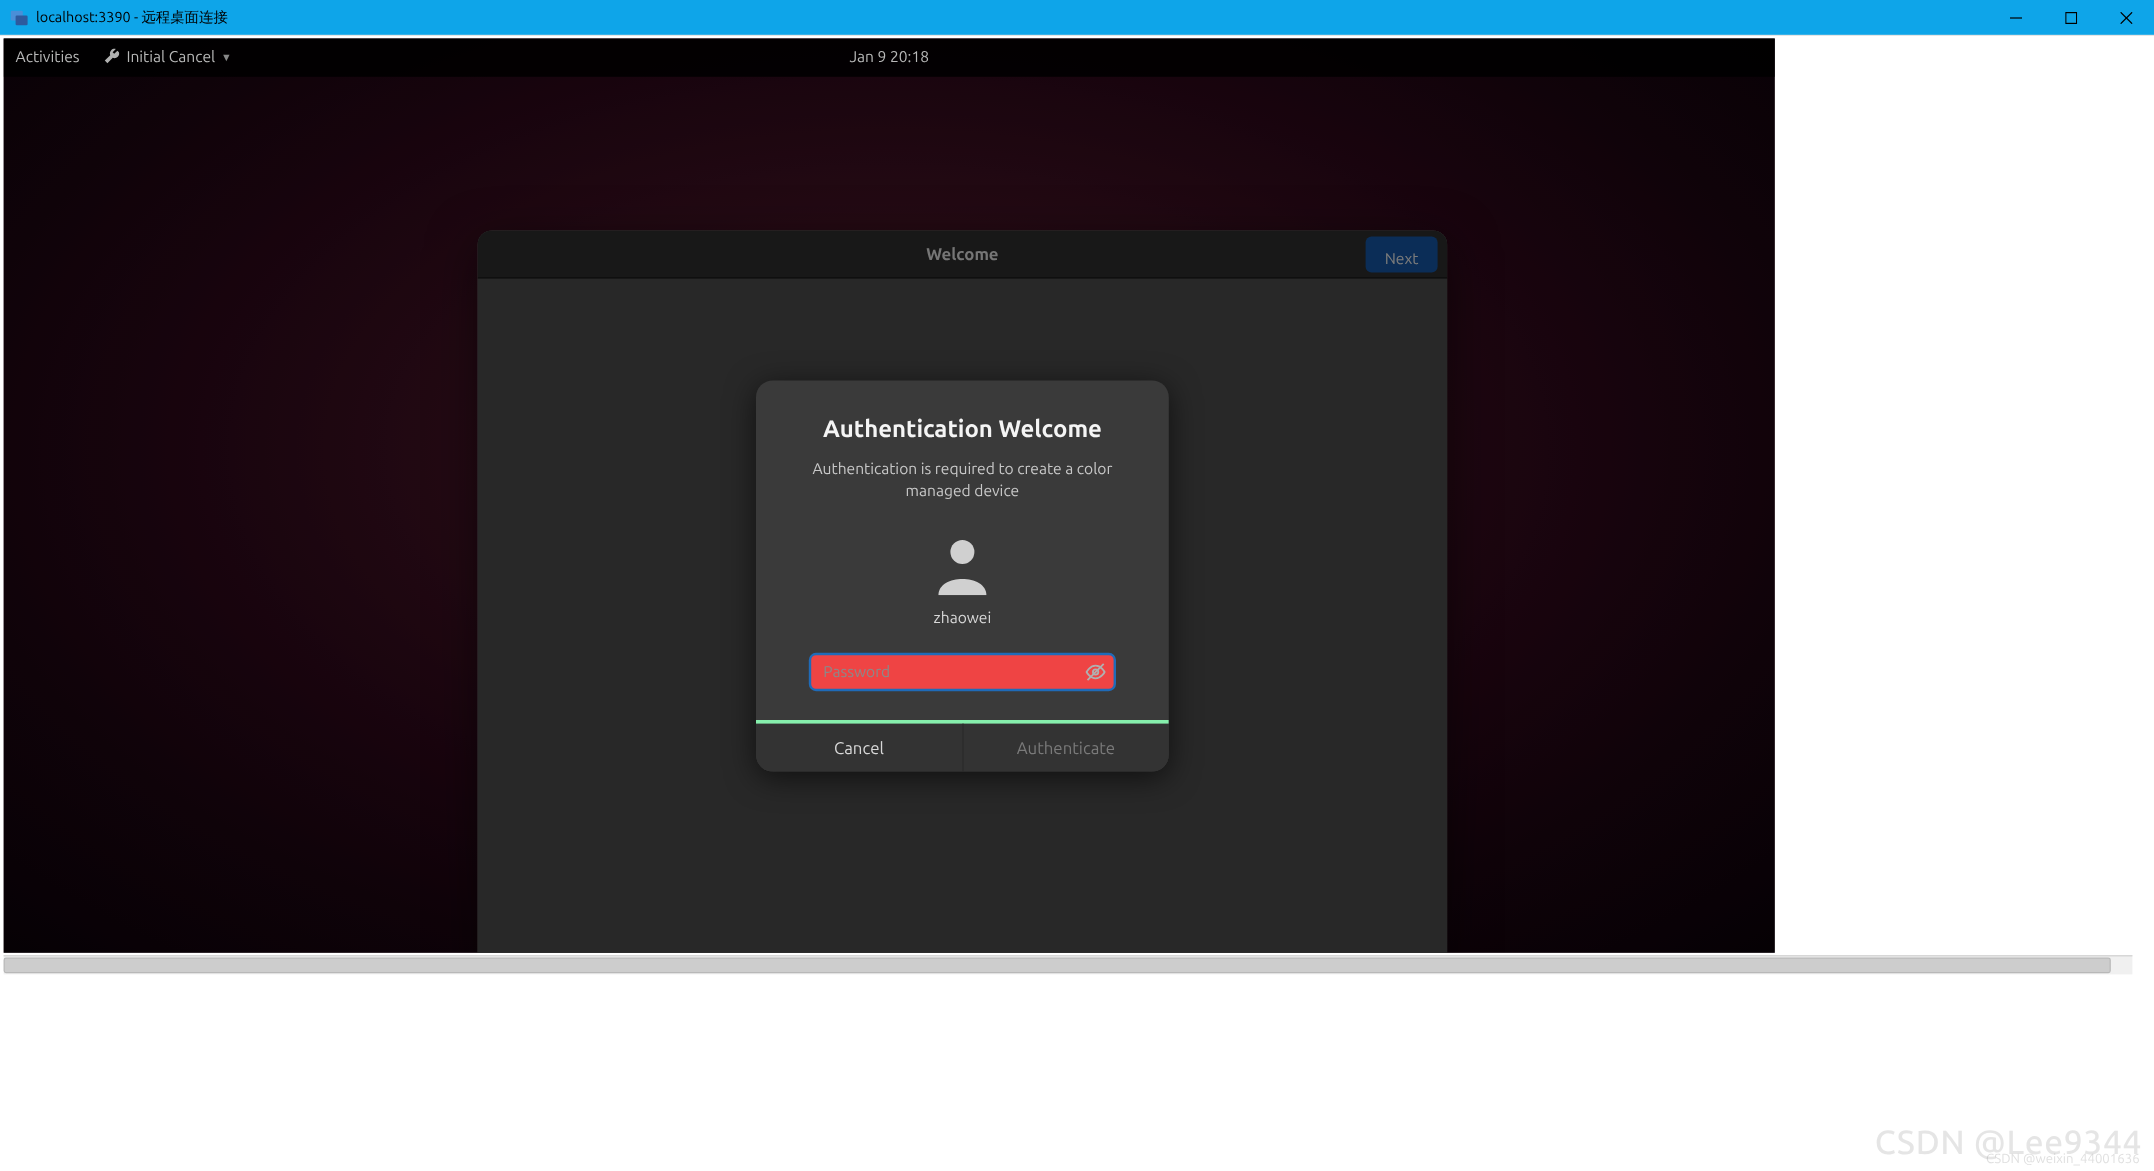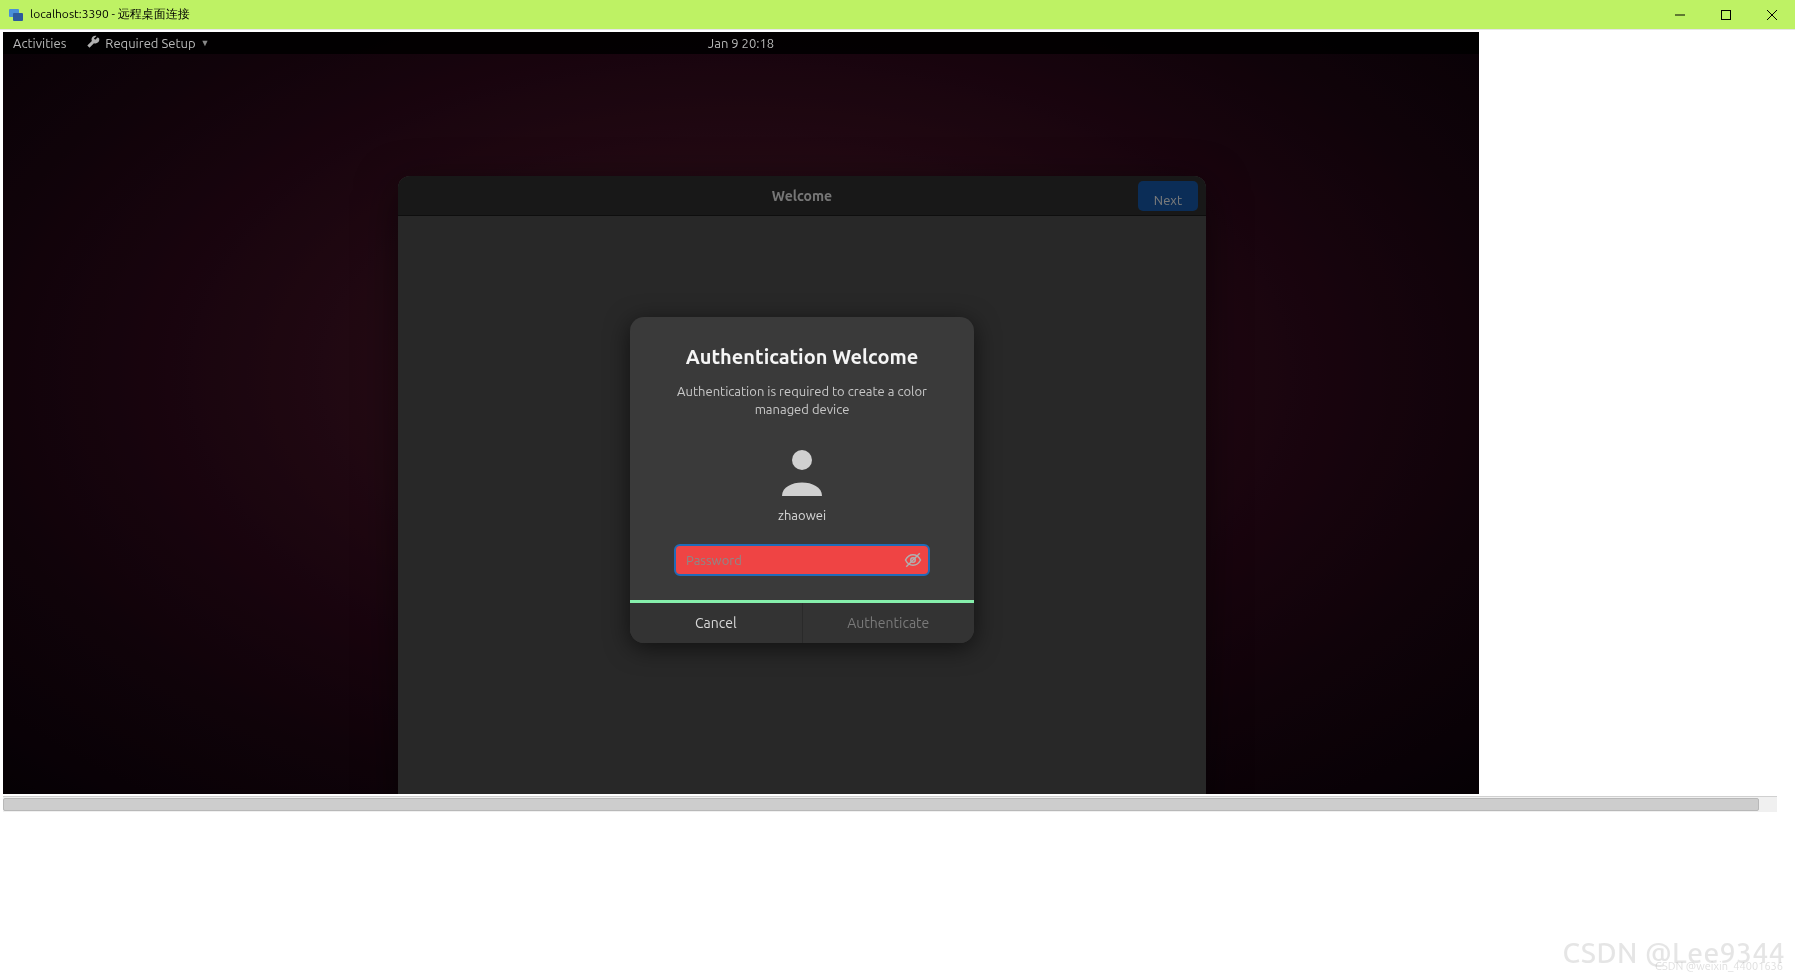--- a/index.html
+++ b/index.html
@@ -13,21 +13,21 @@
       width: 1795px;
       height: 976px;
       background: #ffffff;
       overflow: hidden;
       position: relative;
     }
     
     
     .win-titlebar {
       height: 30px;
-      background: #bef264;
+      background: #0ea5e9;
       border-bottom: 1px solid #e5e5e5;
       display: flex;
       align-items: center;
       padding-left: 8px;
       position: relative;
     }
     
     .win-icon {
       width: 16px;
       height: 16px;
@@ -75,21 +75,21 @@
       position: absolute;
       inset: 0;
       background: rgba(0,0,0,0.4);
       z-index: 1;
     }
     
     
     .gnome-topbar {
       position: relative;
       z-index: 2;
-      height: 22px;
+      height: 32px;
       background: rgba(0,0,0,0.85);
       display: flex;
       align-items: center;
       color: #b8b8b8;
       font-size: 13px;
       padding: 0 10px;
     }
     
     .topbar-left { display: flex; gap: 20px; align-items: center; }
     .topbar-item { display: flex; align-items: center; gap: 5px; }
@@ -99,21 +99,21 @@
       transform: translateX(-50%);
       font-size: 13px;
       color: #b8b8b8;
     }
     
     
     .welcome-window {
       position: absolute;
       z-index: 3;
       left: 395px;
-      top: 144px;
+      top: 160px;
       width: 808px;
       height: 708px;
       background: #3a3a3a;
       border-radius: 12px;
       overflow: hidden;
       box-shadow: 0 10px 40px rgba(0,0,0,0.5);
     }
     
     .welcome-window::after {
       content: "";
@@ -335,21 +335,21 @@
 
   <div class="gnome-topbar">
     <div class="topbar-left">
       <span class="topbar-item">Activities</span>
       <span class="topbar-item">
         <span>
           <svg width="14" height="14" viewBox="0 0 16 16" fill="#b0b0b0">
               <path d="M13.5 2.5l-3 3L9 4l3-3c-1.5-.5-3.2-.1-4.4 1.1C6.3 3.4 6 5.3 6.7 6.9L1.5 12l2.5 2.5L9.1 9.3c1.6.7 3.5.4 4.8-.9 1.2-1.2 1.6-2.9 1.1-4.4z"></path>
             </svg>
         </span>
-        <span>Required Setup</span>
+        <span>Initial Cancel</span>
         <span class="caret-dropdown">▼</span>
       </span>
     </div>
     <div class="topbar-center">Jan 9  20:18</div>
   </div>
 
   <div class="welcome-window">
     <div class="welcome-header">
       <span class="welcome-title">Welcome</span>
       <button class="next-button">Next</button>

